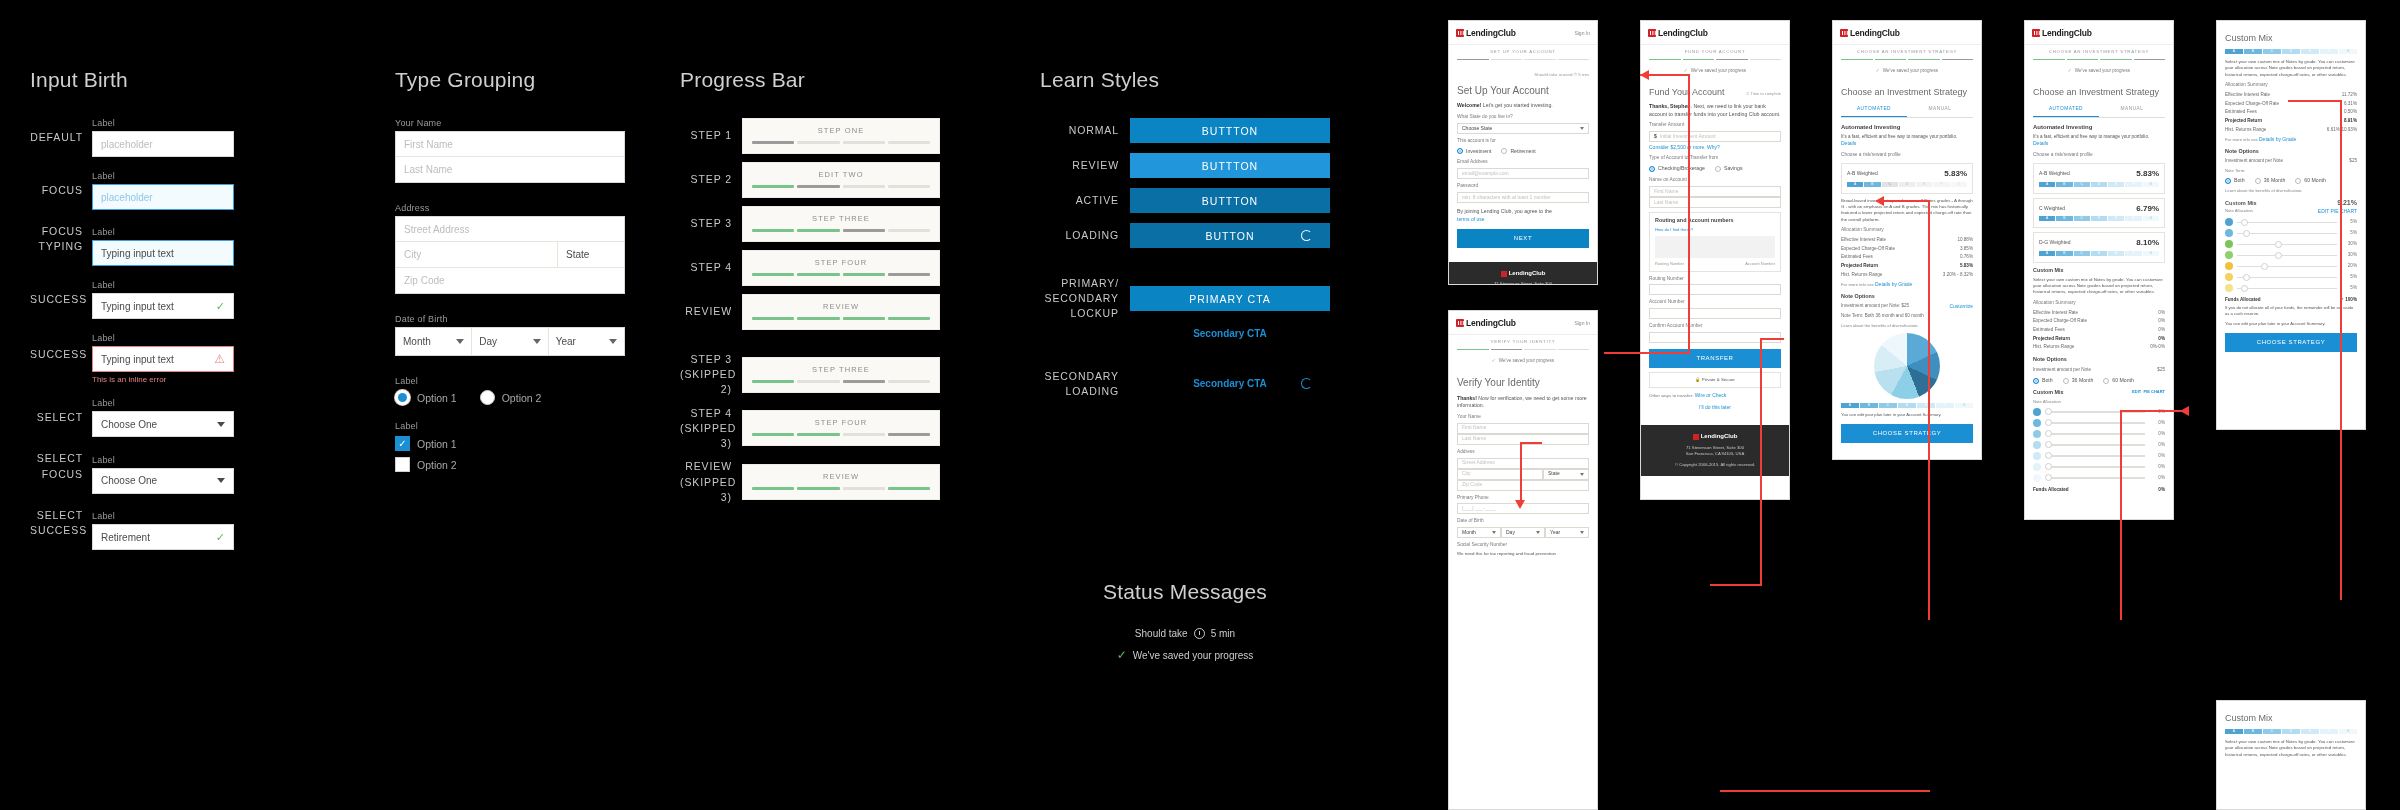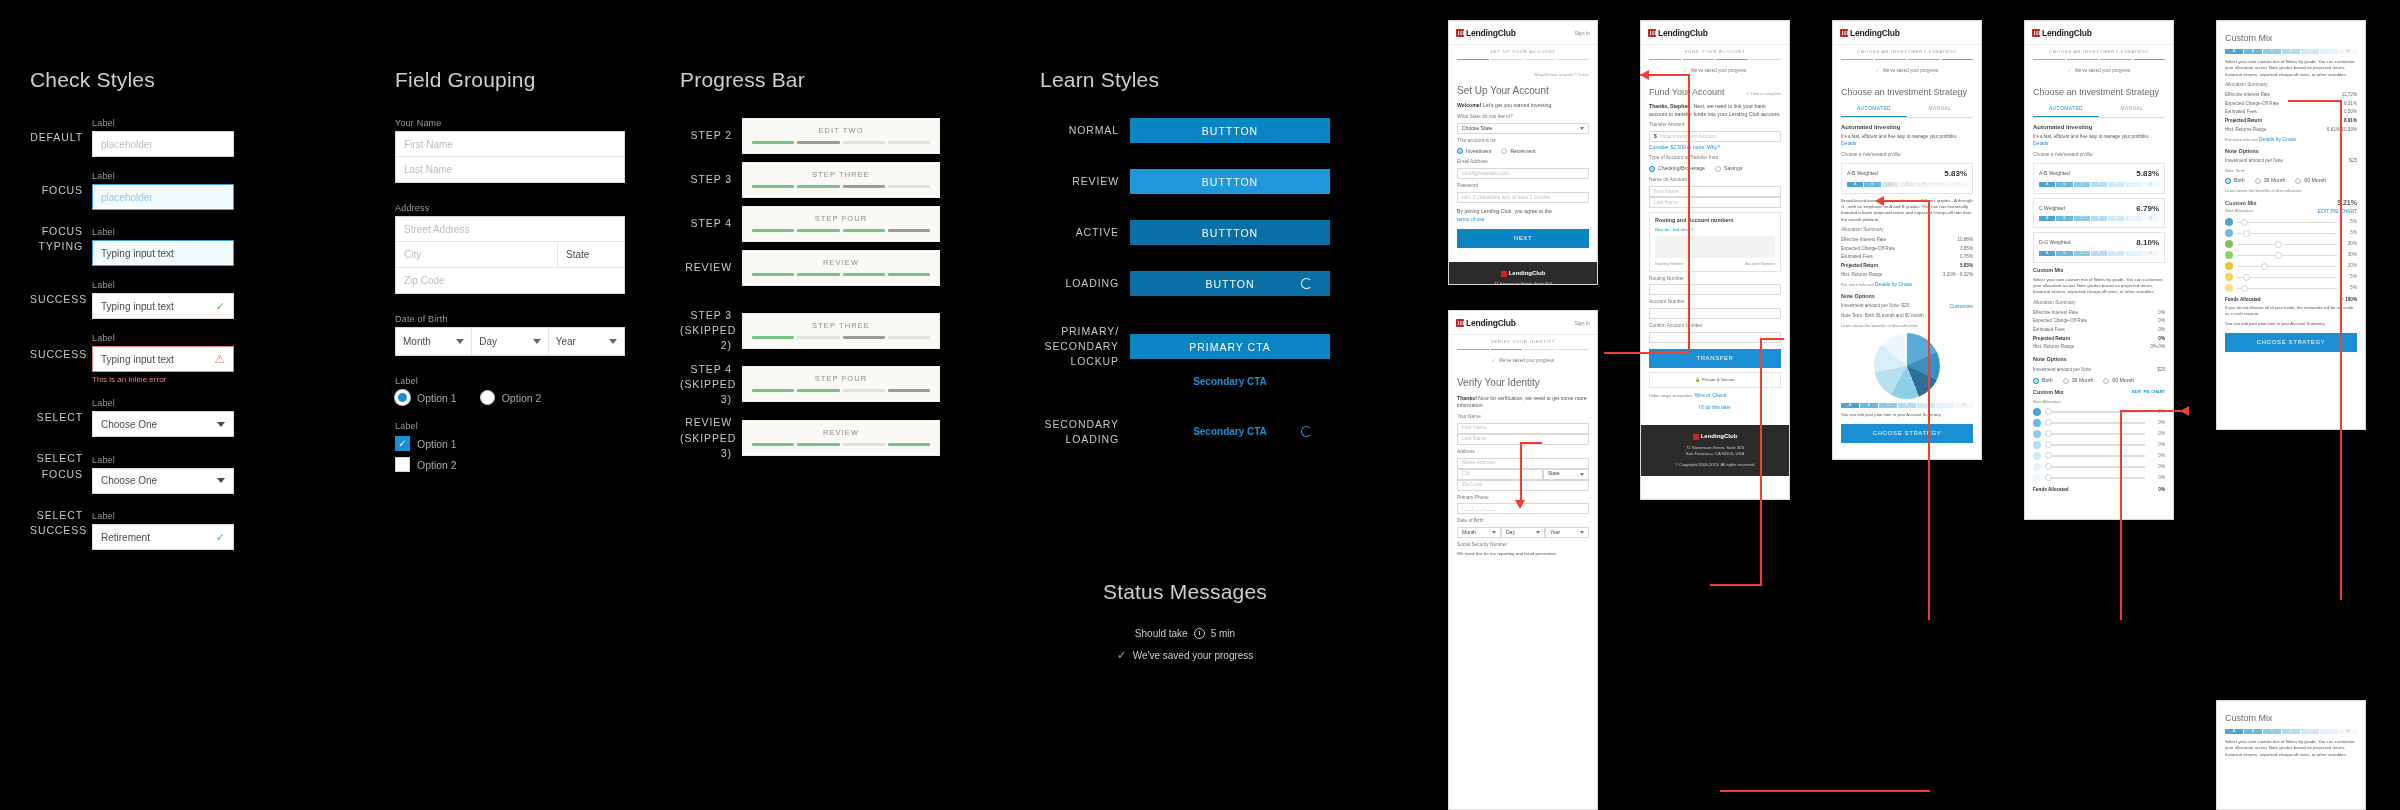--- a/index.html
+++ b/index.html
@@ -65,21 +65,21 @@
   .pb-row .lbl{ width:62px; padding-right:10px; }
   .pb-card{ flex:1; background:#faf9f6; border:1px solid #efece5; padding:7px 9px 9px; }
   .pb-title{ text-align:center; font-size:7.5px; letter-spacing:1.1px; color:#8d8d8d; margin-bottom:6px; }
   .pb-seg{ display:flex; gap:3px; }
   .pb-seg span{ flex:1; height:3px; background:#e2e0db; border-radius:1px; }
   .pb-seg span.done{ background:#78c48a; }
   .pb-seg span.cur{ background:#9b9b9b; }
 
   
   #button-styles{ position:absolute; left:1040px; top:68px; width:290px; }
-  .bt-row{ display:flex; align-items:center; margin-bottom:26px; }
+  .bt-row{ display:flex; align-items:center; margin-bottom:10px; }
   .bt-row .lbl{ width:90px; padding-right:11px; }
   .btn{ flex:1; height:25px; display:flex; align-items:center; justify-content:center;
         color:#fff; font-size:10.5px; letter-spacing:1px; position:relative; }
   .btn.normal{ background:#0b84c4; }
   .btn.hover{ background:#2196db; }
   .btn.active{ background:#0a6fa5; }
   .btn.loading{ background:#0a6fa5; }
   .spinner{ position:absolute; right:18px; width:11px;height:11px;border:1.6px solid rgba(255,255,255,.95);
             border-right-color:transparent; border-radius:50%; }
   .spinner.blue{ border-color:#1b8fd4; border-right-color:transparent; }
@@ -152,21 +152,21 @@
   
   .arrow{ position:absolute; background:#ef3e36; }
   .ahead{ position:absolute; width:0;height:0; }
 </style>
 </head>
 <body>
 
 <div class="canvas">
 
   <div id="input-styles">
-    <div class="sec-title">Check Styles</div>
+    <div class="sec-title">Input Birth</div>
 
     <div style="margin-top:26px">
       <div class="inp-row">
         <div class="lbl row-label">DEFAULT</div>
         <div class="inp-wrap">
           <div class="fld-label">Label</div>
           <div class="inp-box ph">
             <span>placeholder</span>
           </div>
         </div>
@@ -247,21 +247,21 @@
           <div class="inp-box">
             <span>Retirement</span>
             <span class="inp-icon ok">✓</span>
           </div>
         </div>
       </div>
     </div>
   </div>
 
   <div id="field-grouping">
-    <div class="sec-title">Field Grouping</div>
+    <div class="sec-title">Type Grouping</div>
 
     <div style="margin-top:26px">
       <div class="fld-label">Your Name</div>
       <div class="group">
         <div class="gline">First Name</div>
         <div class="gline">Last Name</div>
       </div>
 
       <div class="fld-label">Address</div>
       <div class="group">
@@ -317,20 +317,32 @@
             <span>Option 2</span>
           </div>
         </div>
       </div>
     </div>
   </div>
 
   <div id="progress-bar">
     <div class="sec-title">Progress Bar</div>
     <div id="pb-list" style="margin-top:26px">
+        <div class="pb-row">
+          <div class="lbl row-label" style="white-space: pre-line;">STEP 1</div>
+          <div class="pb-card">
+            <div class="pb-title">STEP ONE</div>
+            <div class="pb-seg">
+              <span class="cur"></span>
+              <span></span>
+              <span></span>
+              <span></span>
+            </div>
+          </div>
+        </div>
         <div class="pb-row">
           <div class="lbl row-label" style="white-space: pre-line;">STEP 2</div>
           <div class="pb-card">
             <div class="pb-title">EDIT TWO</div>
             <div class="pb-seg">
               <span class="done"></span>
               <span class="cur"></span>
               <span></span>
               <span></span>
             </div>

